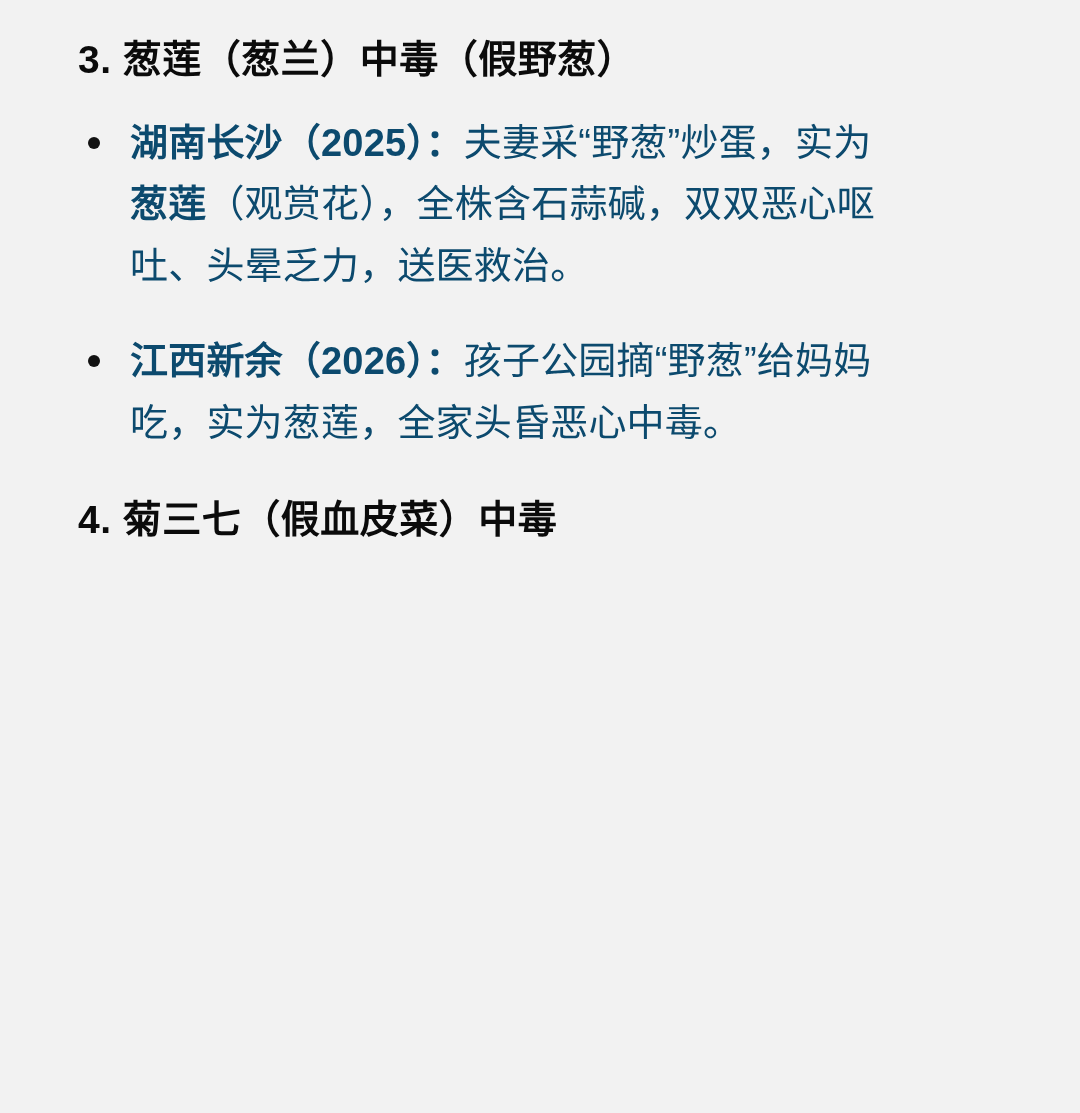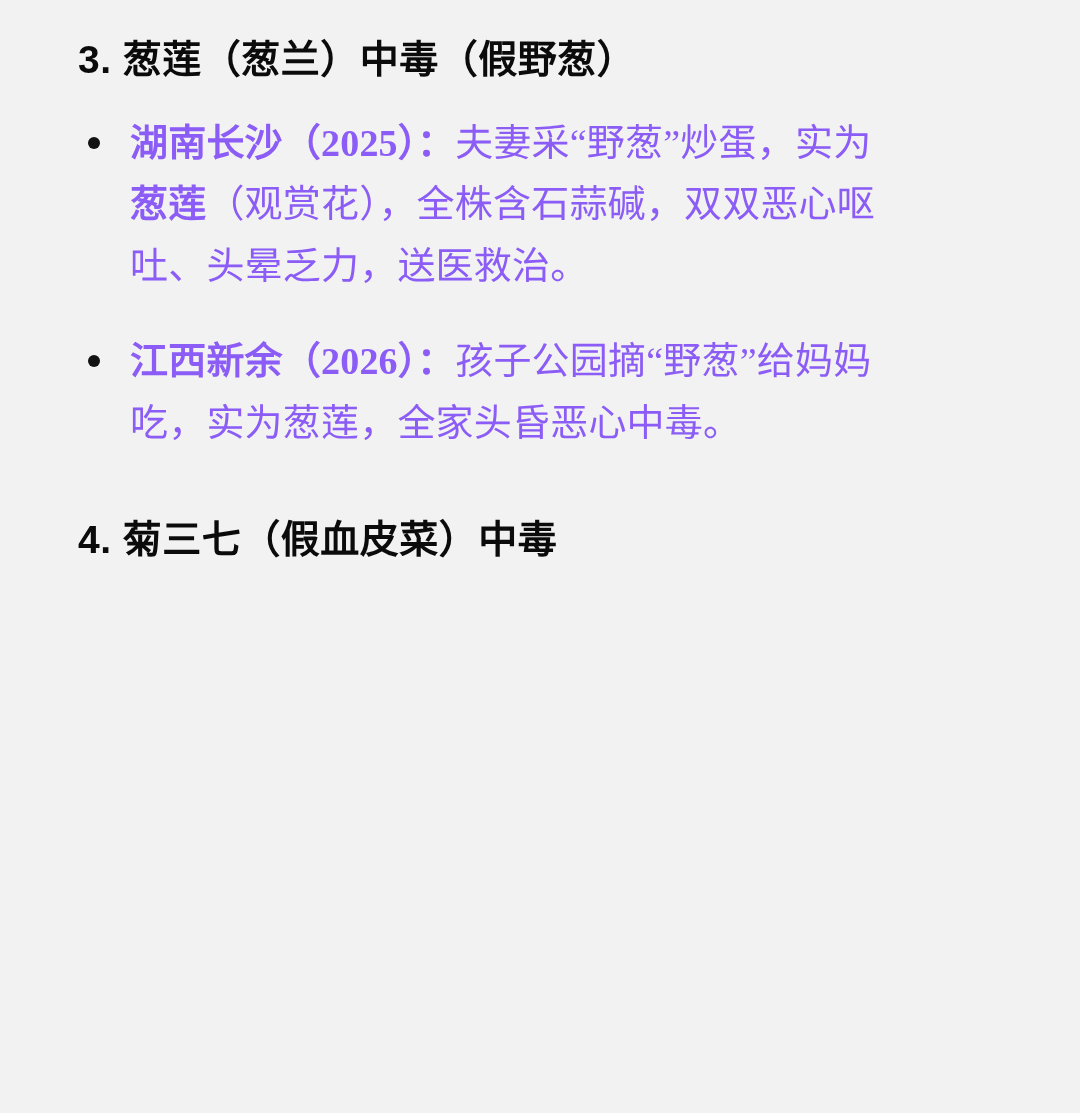--- a/index.html
+++ b/index.html
@@ -26,36 +26,35 @@
   }
   .section-heading {
     font-size: 39px;
     font-weight: 700;
     line-height: 1.35;
     letter-spacing: 0.5px;
     margin: 0 0 26px 0;
     color: #0b0b0b;
   }
   .section-heading.second {
-    margin-top: 60px;
+    margin-top: 40px;
   }
   ul.bullets {
     list-style: none;
     margin: 0;
     padding: 0;
   }
   ul.bullets > li {
     position: relative;
     padding-left: 52px;
     margin: 0 0 34px 0;
     font-size: 38px;
     line-height: 1.62;
     letter-spacing: 0.2px;
-    color: #8b5cf6;
-    font-family: Liberation Serif, serif;
+    color: #0c4a6e;
   }
   ul.bullets > li:last-child {
     margin-bottom: 0;
   }
   ul.bullets > li .dot {
     position: absolute;
     left: 10px;
     top: 24px;
     width: 12px;
     height: 12px;

